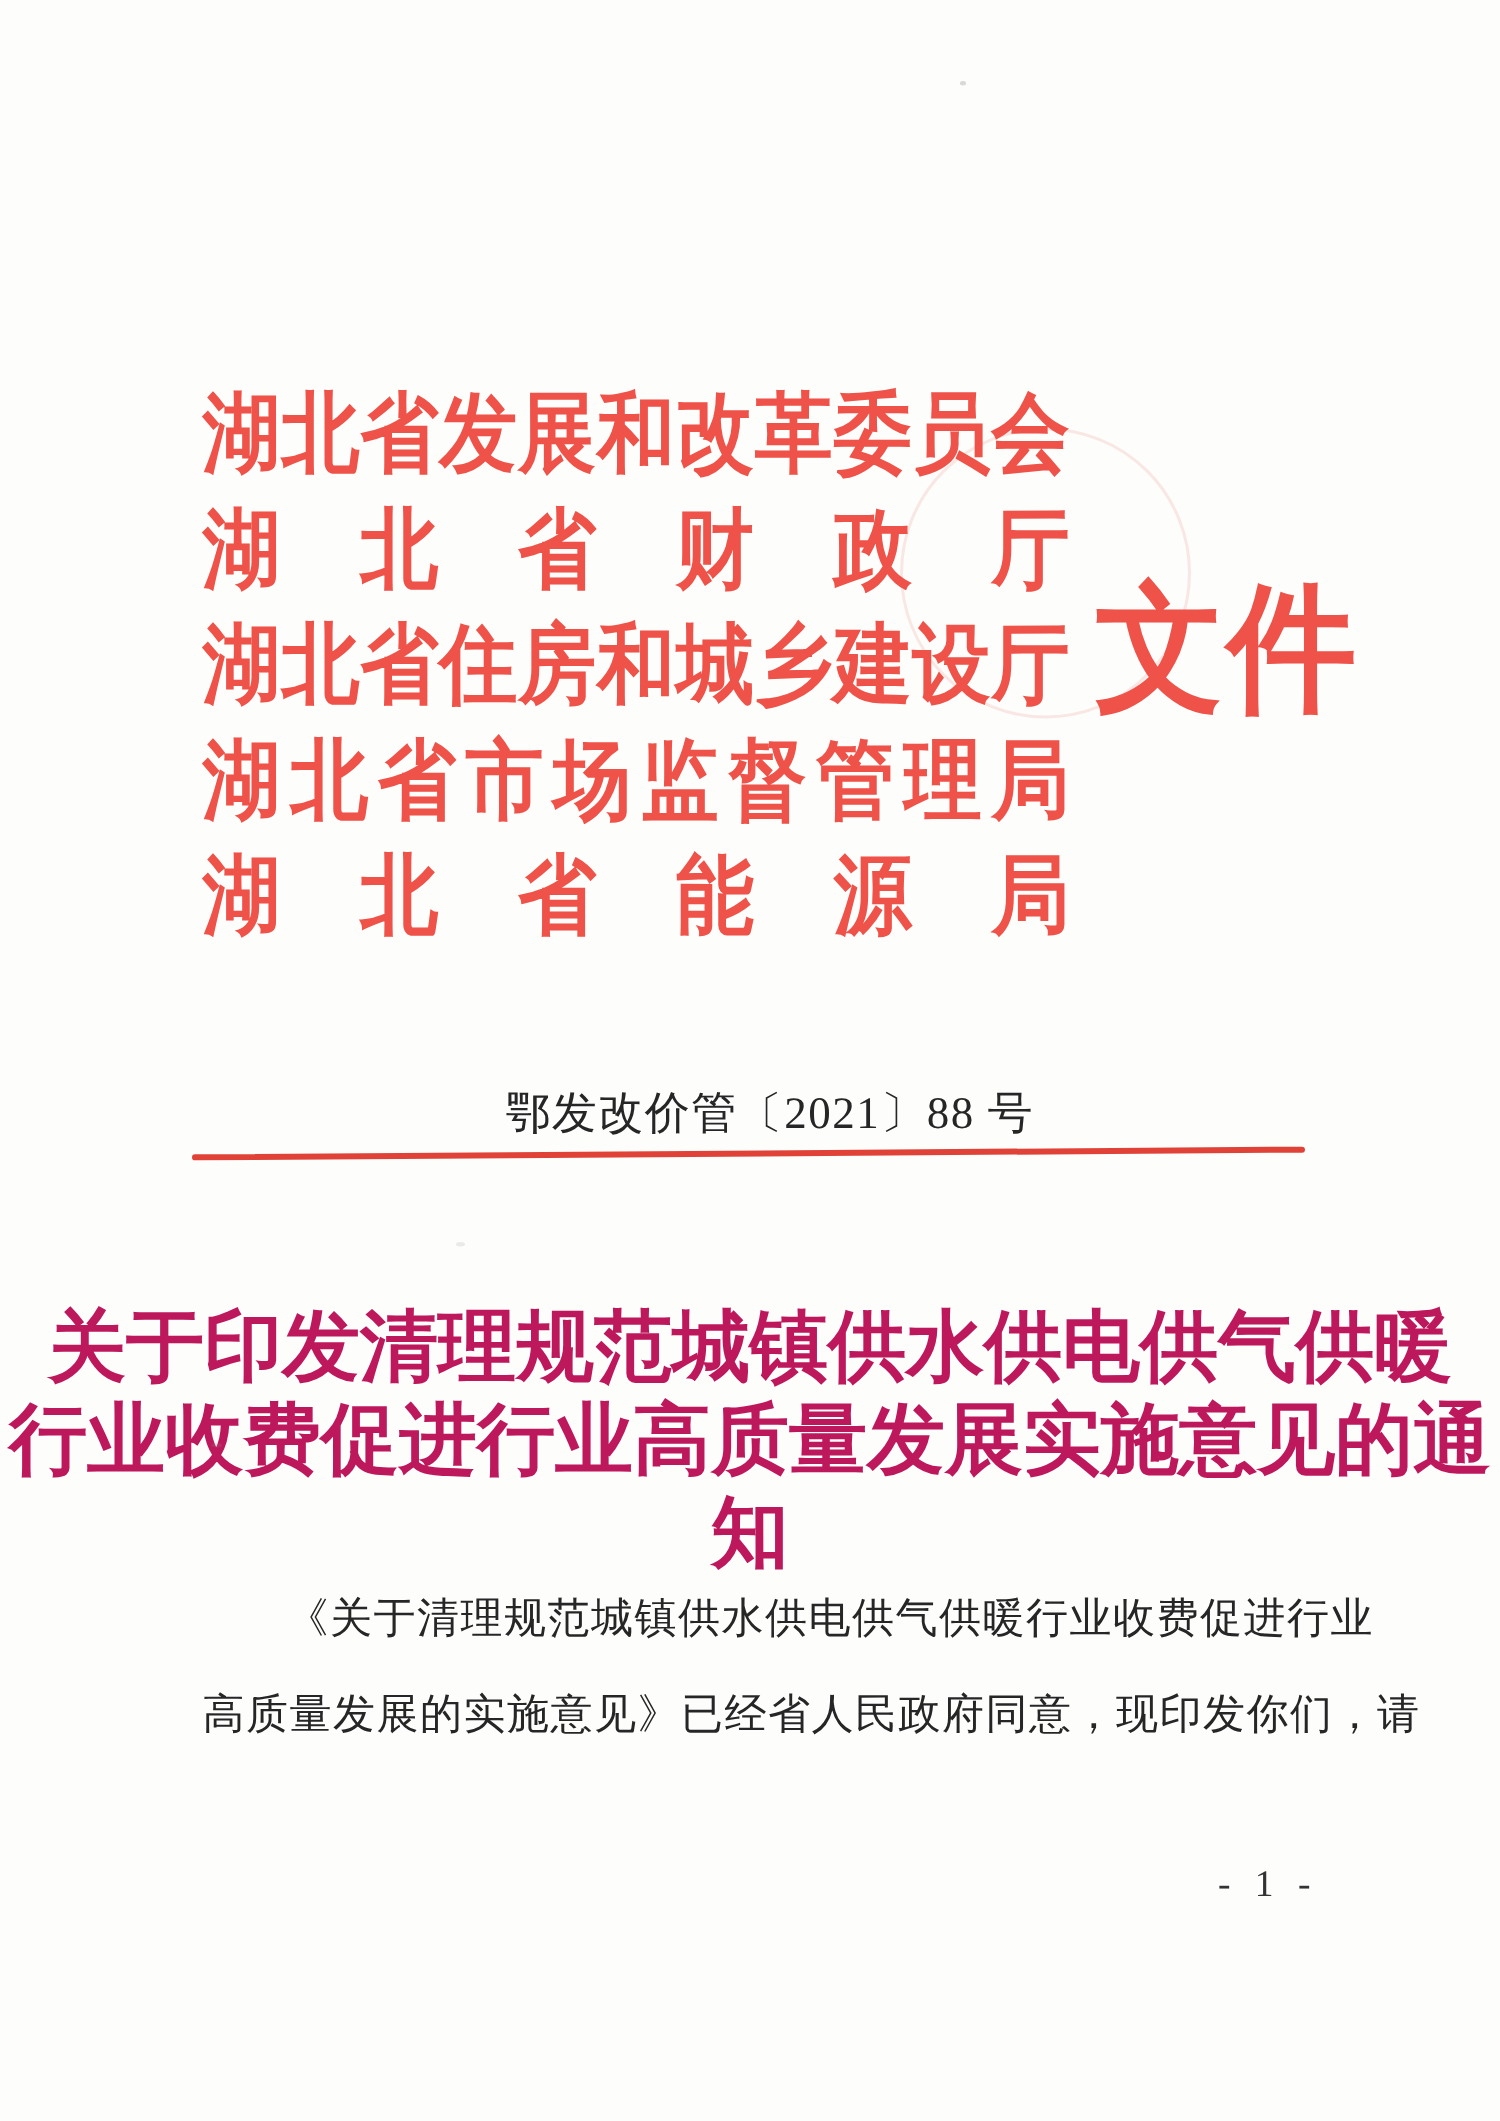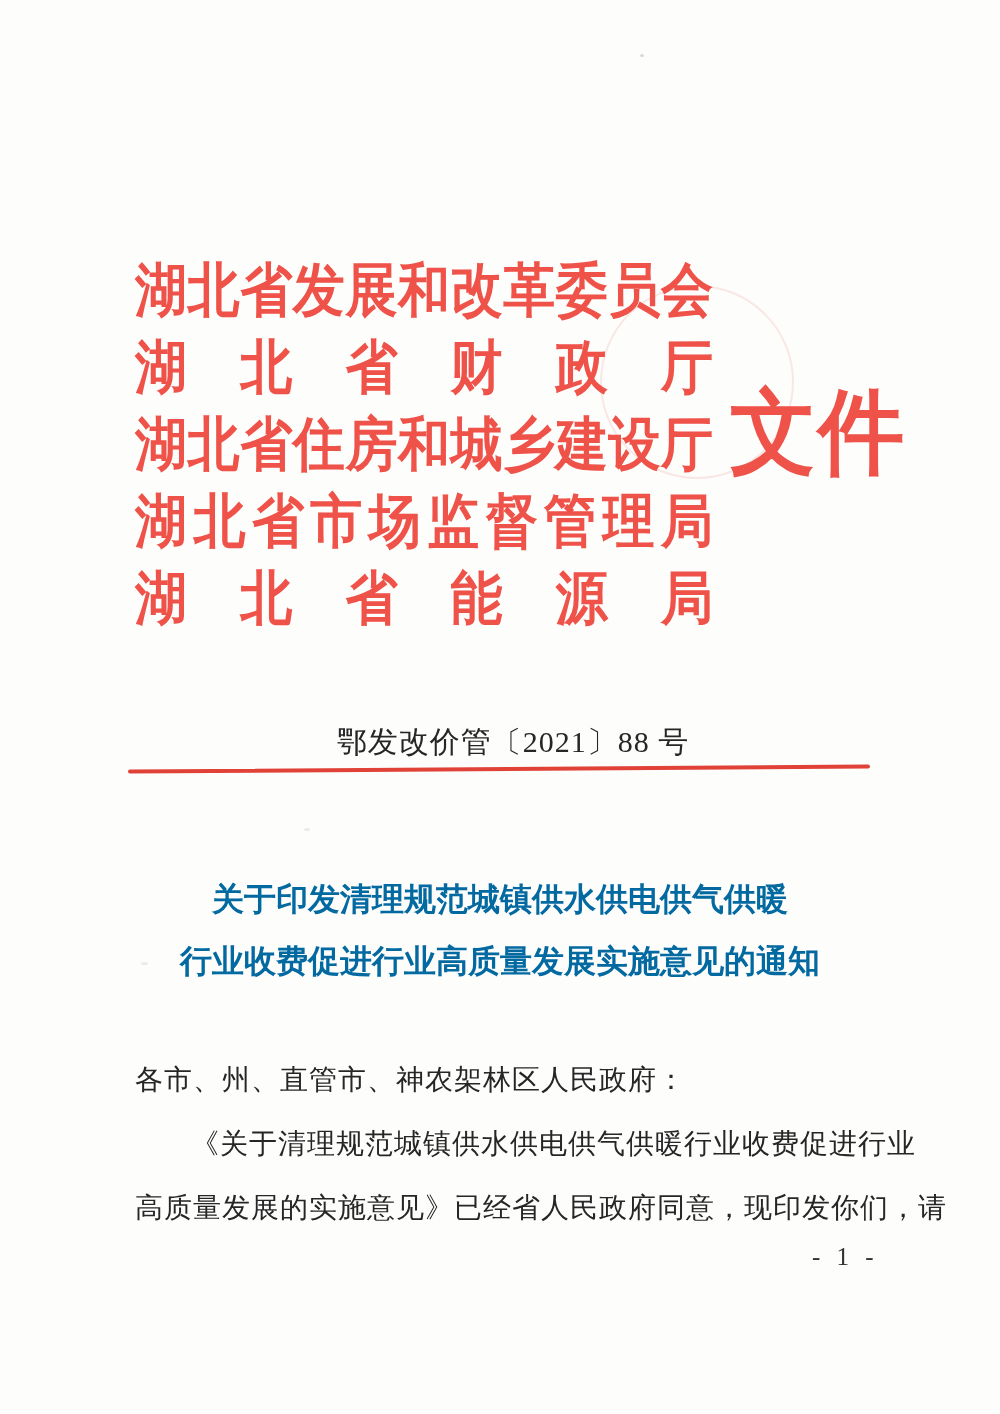--- a/index.html
+++ b/index.html
@@ -58,23 +58,23 @@
     width:742px;height:4px;
     background:var(--line-red,#e04238);
     transform:rotate(-0.4deg);
     border-radius:2px;
   }
 
   
   .title{
     position:absolute;left:0;top:868px;width:1000px;
     text-align:center;
-    font-size:32px;line-height:62px;
+    font-size:52px;line-height:62px;
     font-weight:bold;
-    color:#0369a1;
+    color:#be185d;
   }
 
   
   .body-block{
     position:absolute;left:135px;top:1048px;width:760px;
     font-size:28px;
     color:var(--text-black,#262626);
   }
   .salutation{line-height:64px;white-space:nowrap;letter-spacing:1px;}
   .para-line{line-height:64px;white-space:nowrap;letter-spacing:1px;}
@@ -113,21 +113,20 @@
   <div class="doc-number">鄂发改价管〔2021〕88 号</div>
 
   <div class="red-line"></div>
 
   <div class="title">
     <div>关于印发清理规范城镇供水供电供气供暖</div>
     <div>行业收费促进行业高质量发展实施意见的通知</div>
   </div>
 
   <div class="body-block">
-    <div class="salutation">各市、州、直管市、神农架林区人民政府：</div>
     <div class="para-line indent">《关于清理规范城镇供水供电供气供暖行业收费促进行业</div>
     <div class="para-line">高质量发展的实施意见》已经省人民政府同意，现印发你们，请</div>
   </div>
 
   <div class="page-number">- 1 -</div>
 
   <div class="speck s1"></div>
   <div class="speck s2"></div>
   <div class="speck s3"></div>
 

